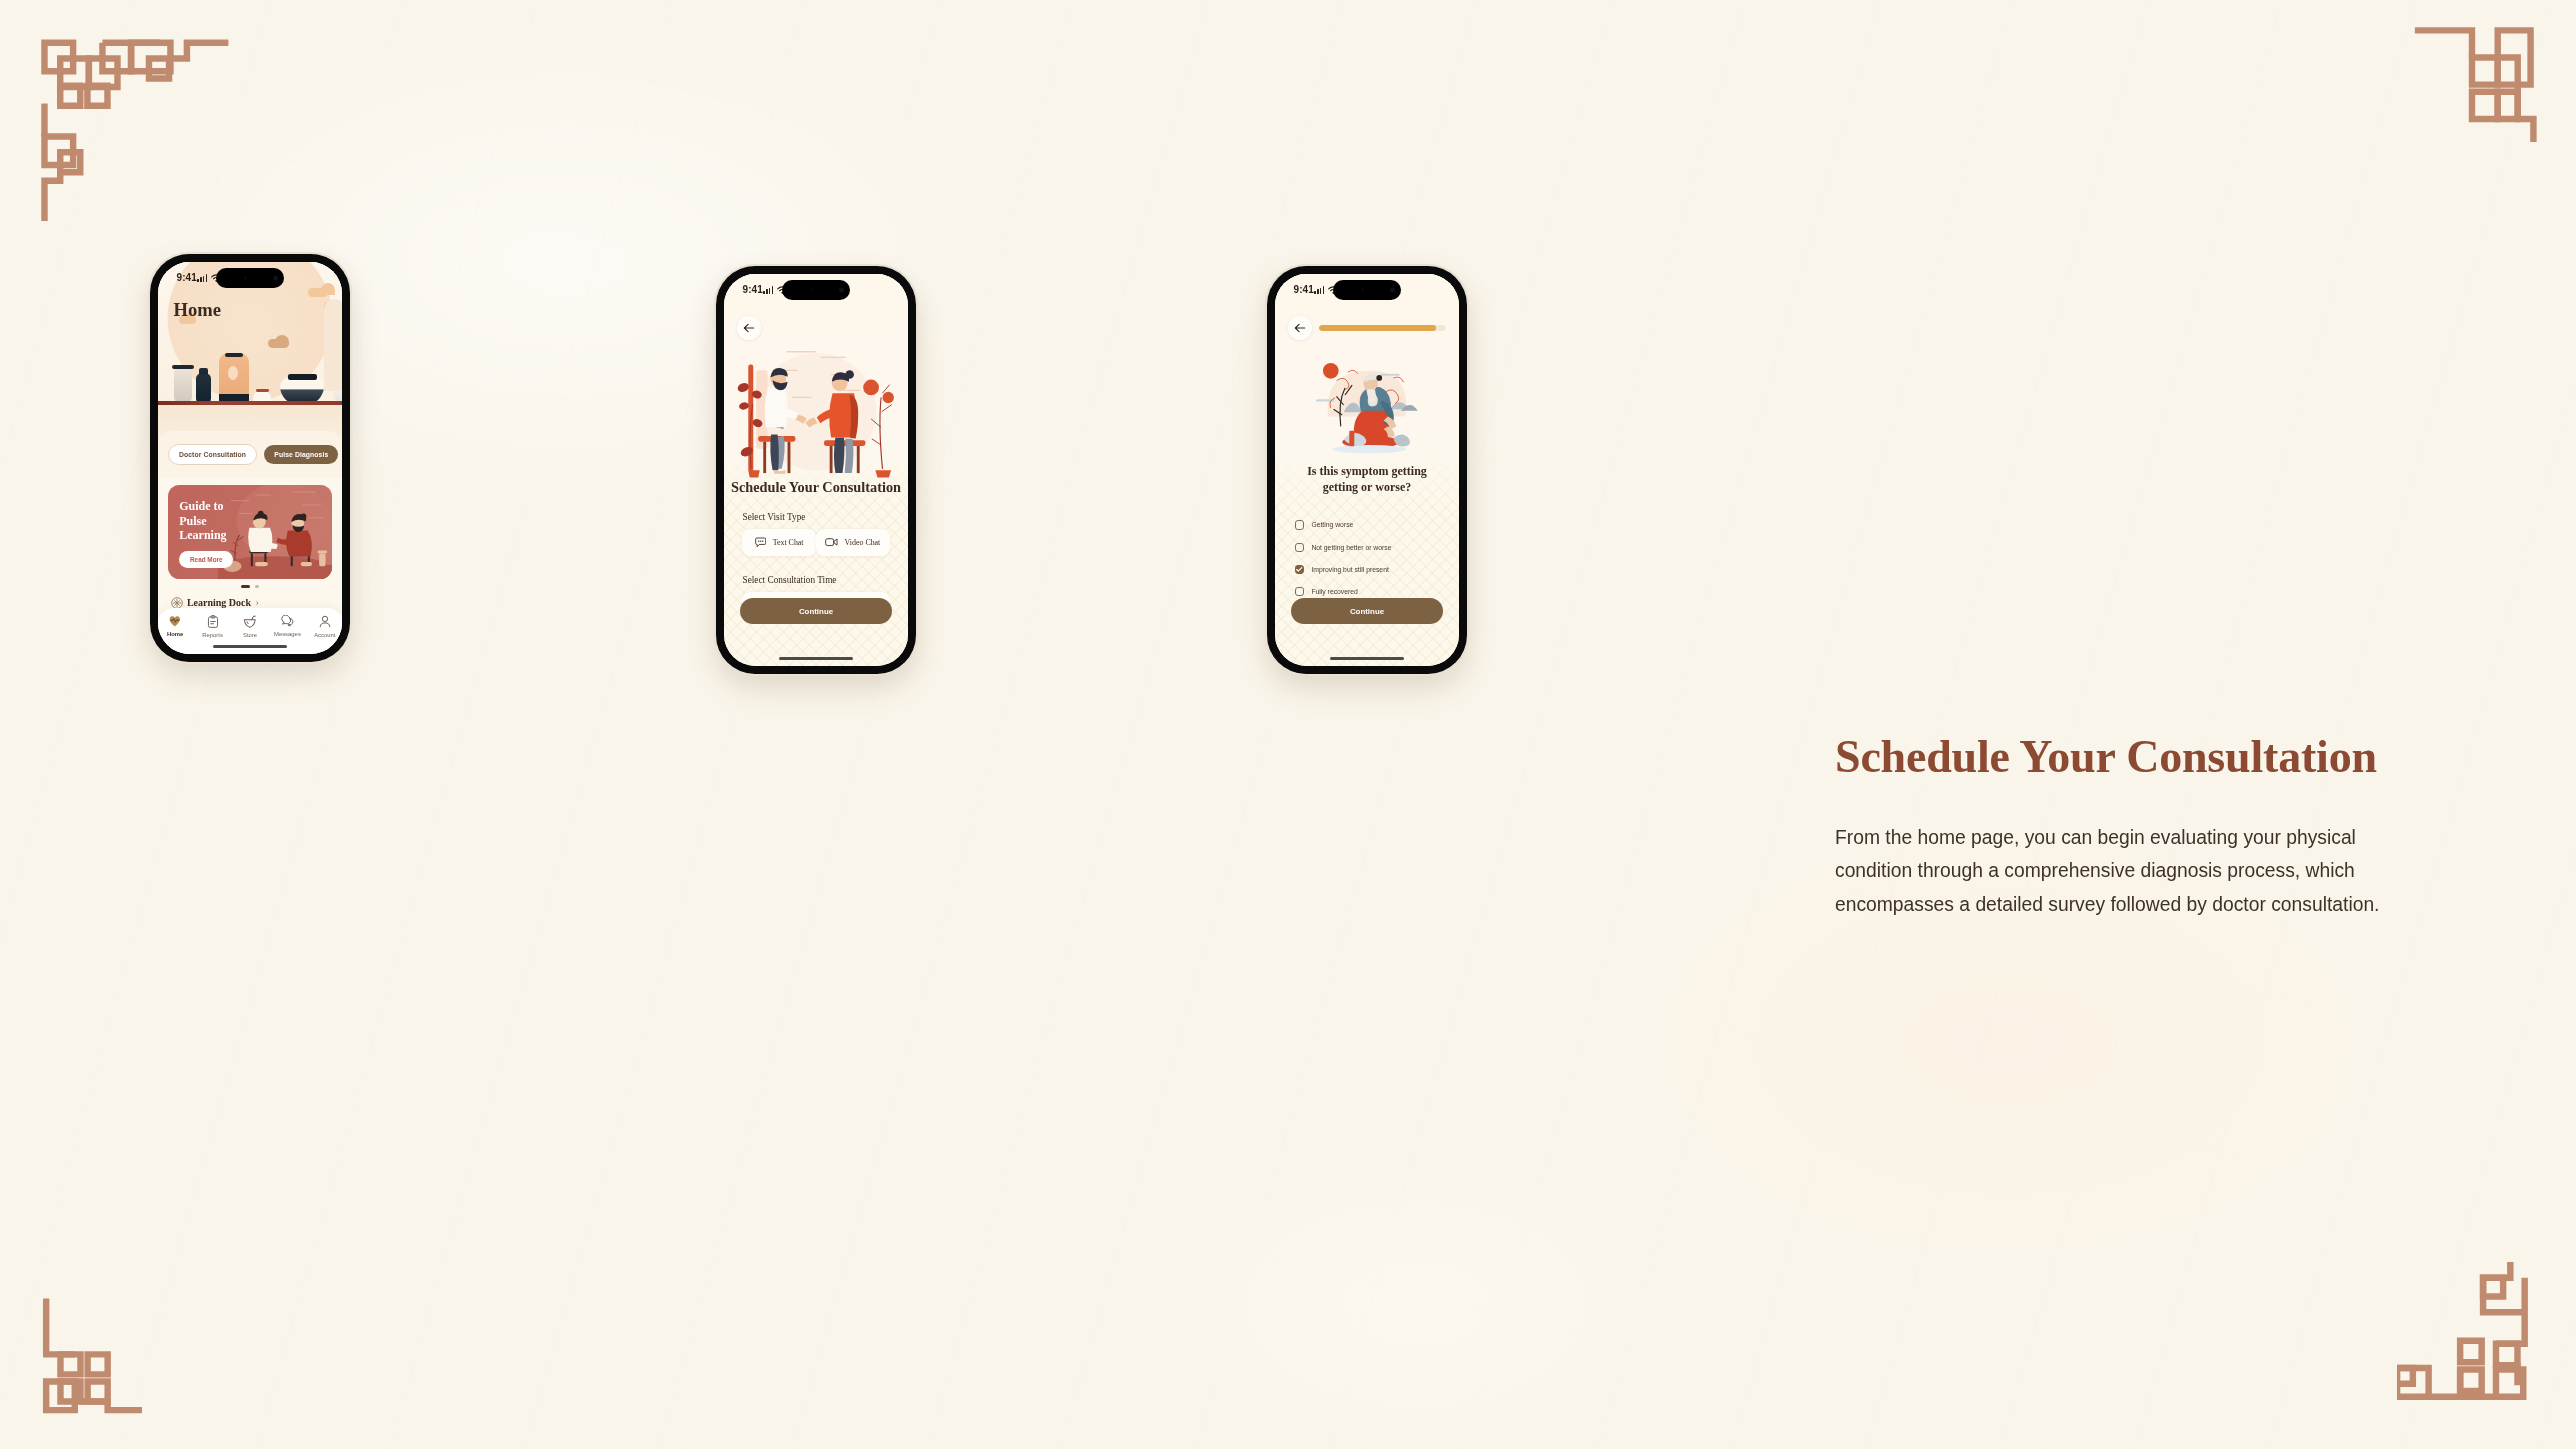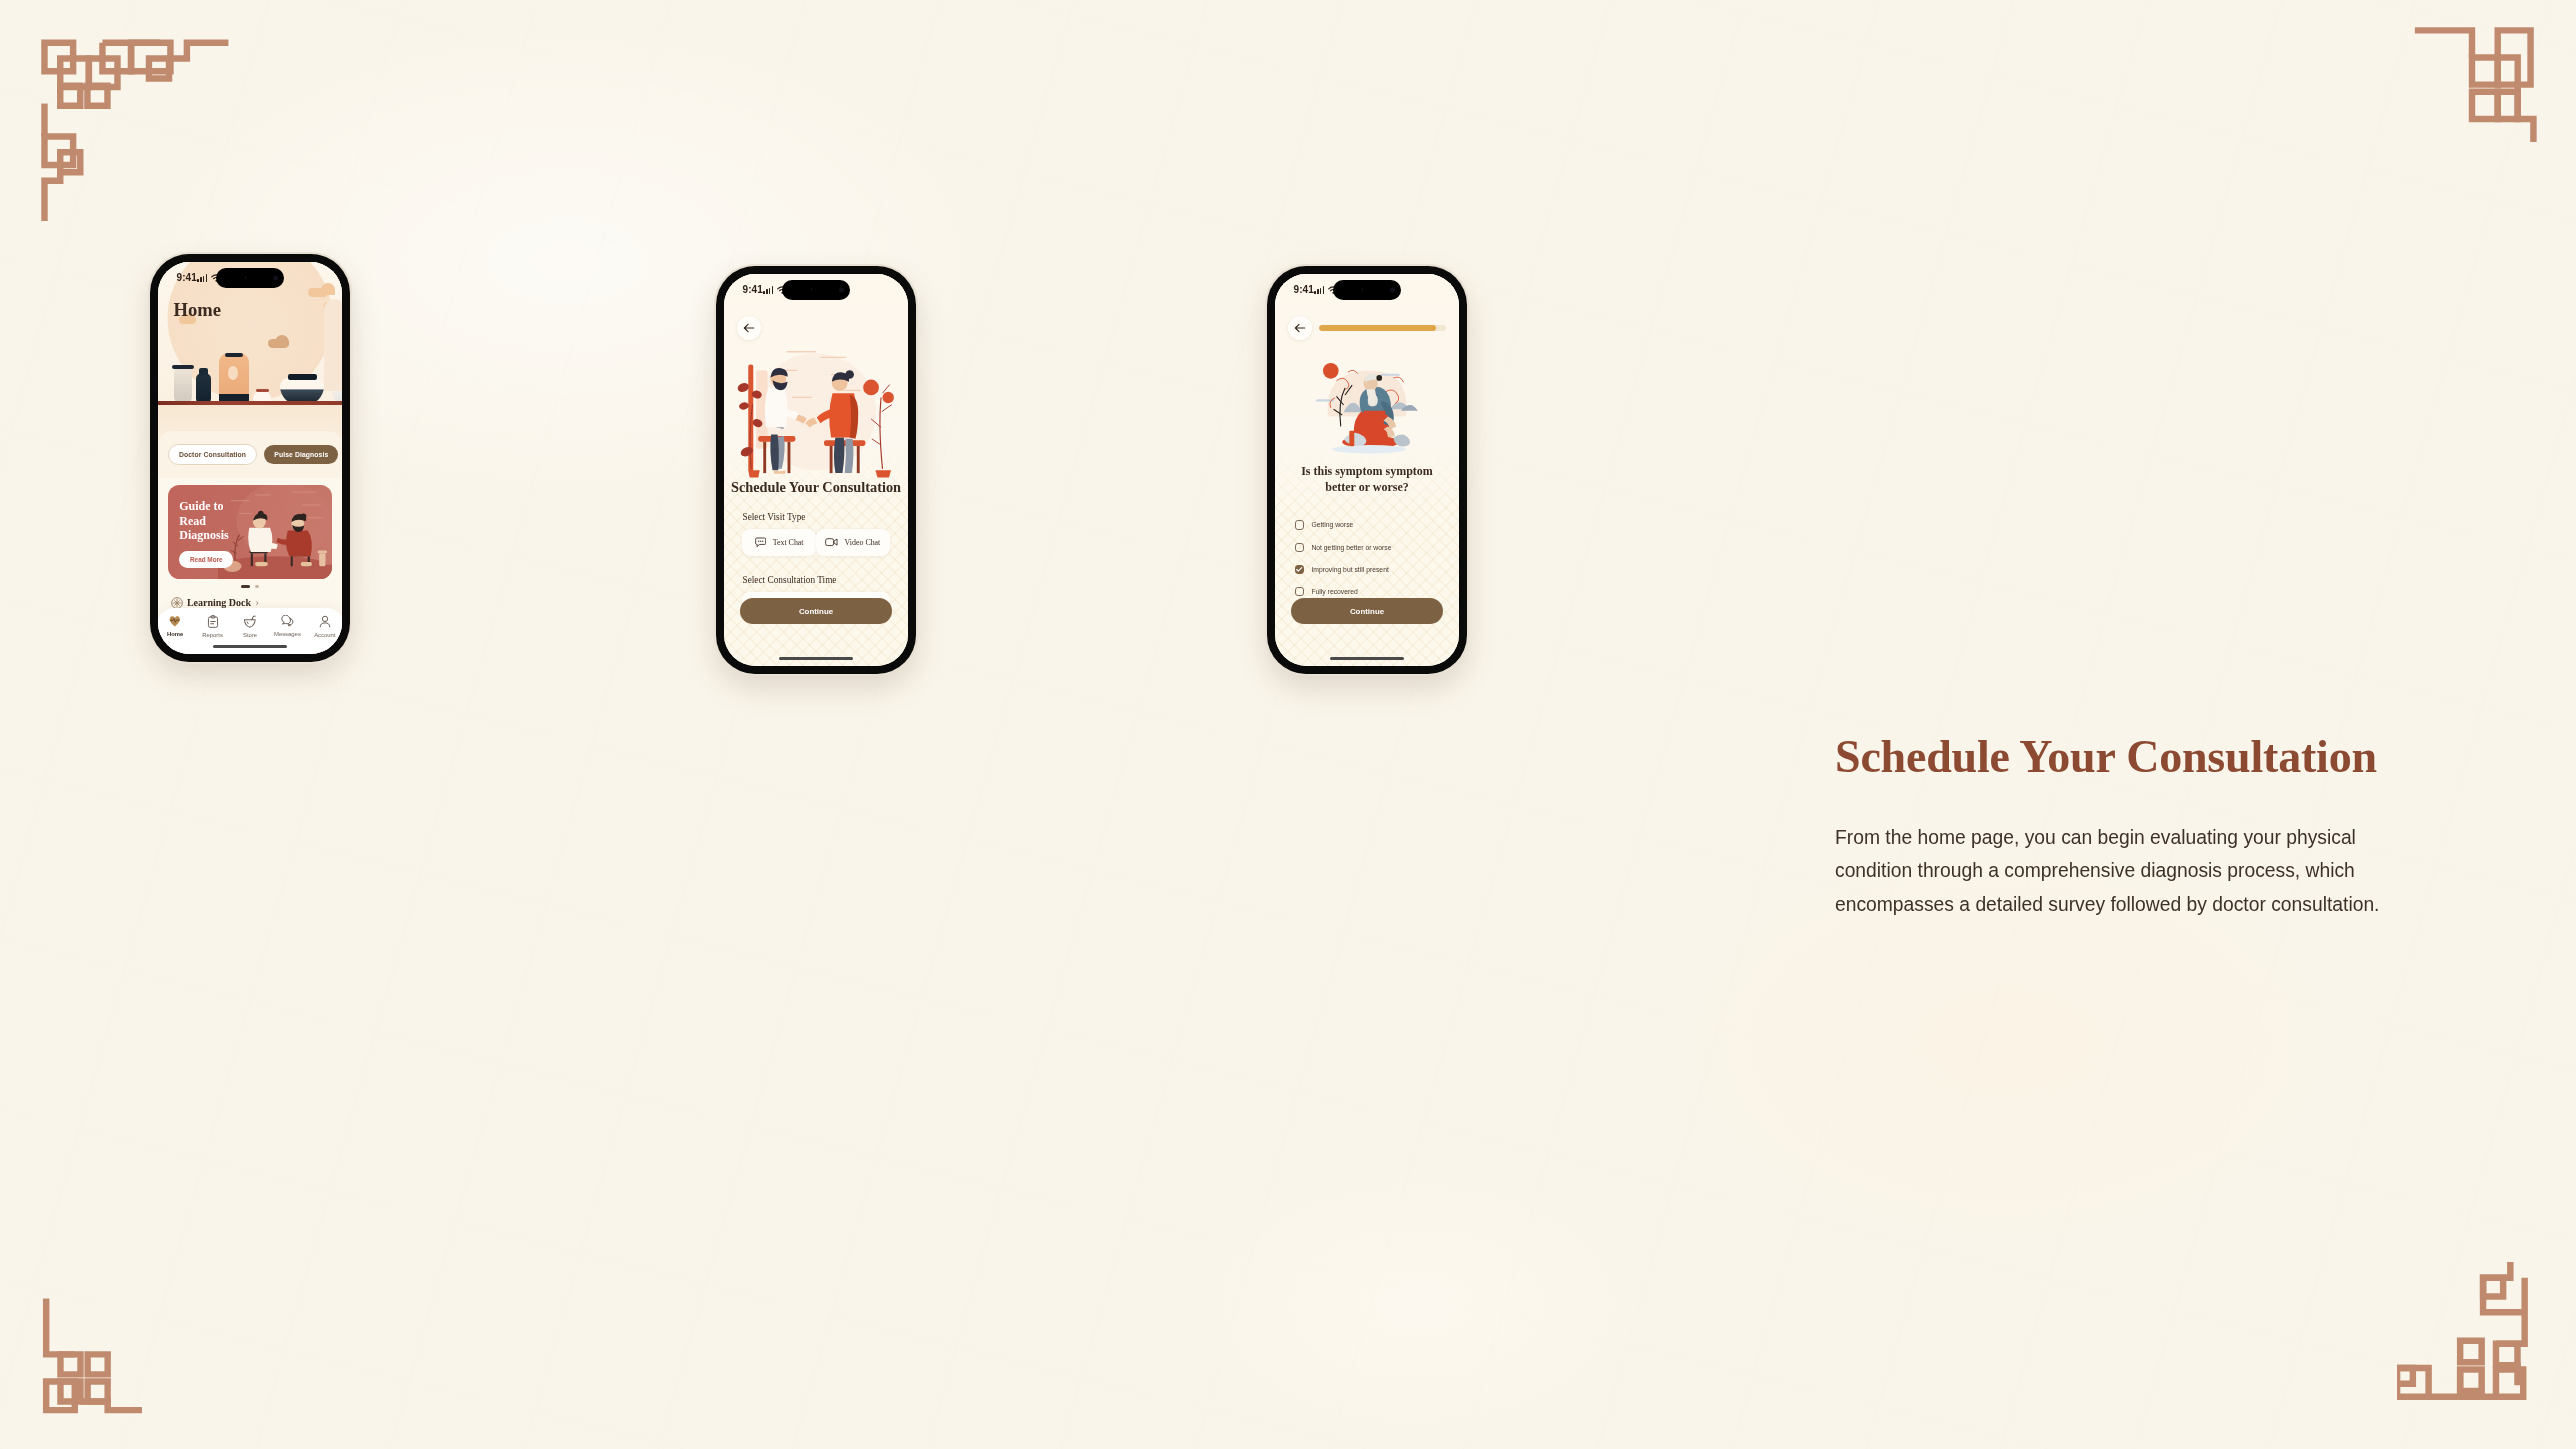--- a/index.html
+++ b/index.html
@@ -445,21 +445,21 @@
             <path d="M104 56 q2 10 9 10 q7 0 8 -9 q-9 4 -17 -1z" fill="#2d2420"></path>
             <circle cx="120" cy="44" r="4" fill="#2d2420"></circle>
             <rect x="116" y="108" width="16" height="6" rx="3" fill="#e5c19c"></rect>
             <path d="M24 108 q-2 -26 6 -38" stroke="#8e4134" stroke-width="1.7" fill="none"></path>
             <path d="M28 86 l-7 -6 M28 78 l8 -6 M26 96 l-8 -4" stroke="#8e4134" stroke-width="1.4" fill="none"></path>
             <ellipse cx="20" cy="114" rx="13" ry="8" fill="#dba487"></ellipse>
             <rect x="142" y="96" width="9" height="18" rx="2" fill="#e8bfa0"></rect>
             <rect x="140" y="92" width="13" height="4" rx="1.5" fill="#e8bfa0"></rect>
           </svg>
         </div>
-        <div class="banner-title">Guide to Read Diagnosis</div>
+        <div class="banner-title">Guide to Pulse Learning</div>
         <div class="banner-btn">Read More</div>
       </div>
 
       <div class="dots">
         <i class="on"></i>
           <i></i>
       </div>
 
       <div class="ldock">
         <svg width="12" height="12" viewBox="0 0 17 17">
@@ -745,21 +745,21 @@
         <path d="M158 96 q10 4 12 14 l-8 4 q-4 -10 -10 -12z" fill="#e8c8a8"></path>
         <path d="M158 110 q10 4 10 14 l-10 2 q0 -10 -6 -12z" fill="#e8c8a8"></path>
         <ellipse cx="134" cy="132" rx="40" ry="9" fill="#d8472a"></ellipse>
         <path d="M96 128 q14 -16 28 -4 q8 8 0 12 q-18 4 -28 -8z" fill="#cfd8de"></path>
         <path d="M166 126 q14 -10 22 2 q4 8 -6 10 q-14 2 -16 -12z" fill="#b9c3cb"></path>
         <ellipse cx="132" cy="142" rx="52" ry="6" fill="#e3ecf2"></ellipse>
         <rect x="104" y="116" width="7" height="22" rx="1.5" fill="#d94f2a"></rect>
       </svg>
     </div>
 
-    <div class="p3-question">Is this symptom symptom better or worse?</div>
+    <div class="p3-question">Is this symptom getting getting or worse?</div>
 
     <div class="opt-list">
       <div class="opt">
         <span class="cbox"></span>
         <span class="opt-label">Getting worse</span>
       </div>
       <div class="opt">
         <span class="cbox"></span>
         <span class="opt-label">Not getting better or worse</span>
       </div>

